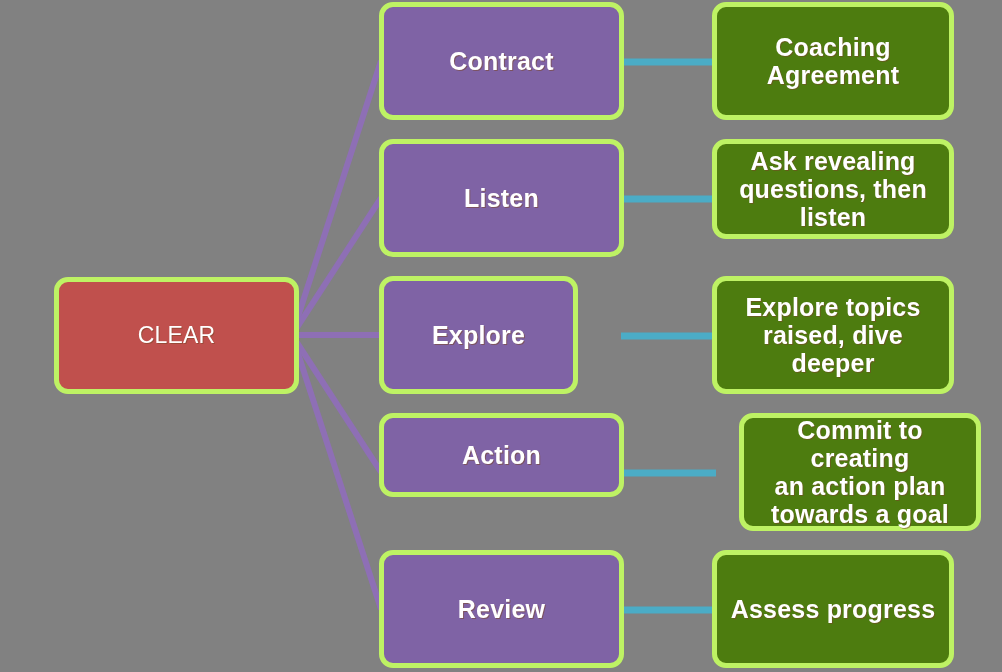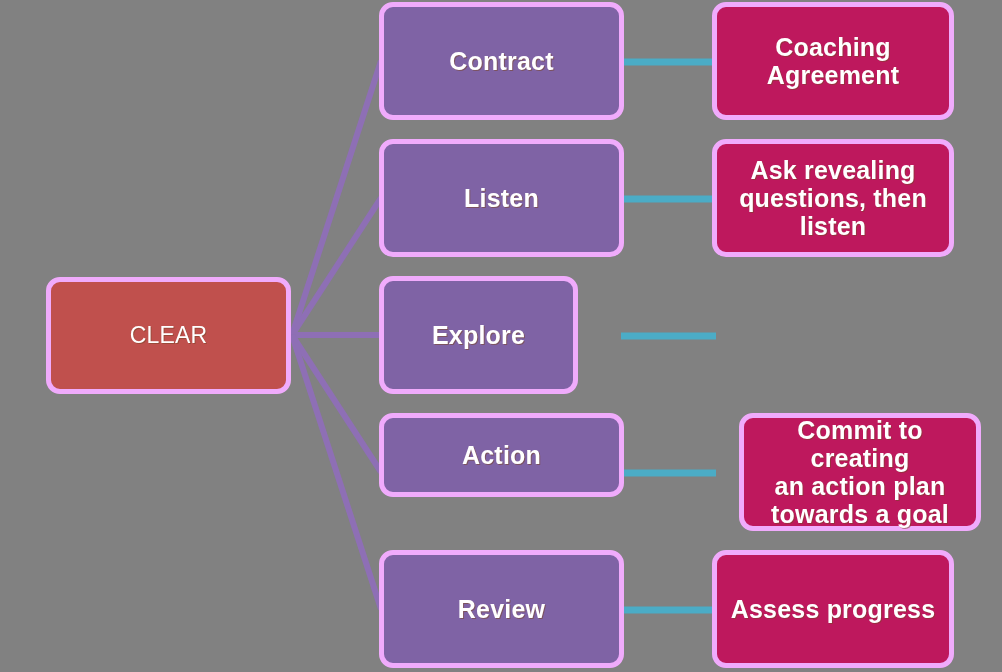--- a/index.html
+++ b/index.html
@@ -23,21 +23,21 @@
     left: 0;
     top: 0;
     width: 1002px;
     height: 672px;
     pointer-events: none;
   }
   .node {
     position: absolute;
     box-sizing: border-box;
     border-radius: 14px;
-    border: 5px solid #f0abfc;
+    border: 5px solid #bef264;
     display: flex;
     align-items: center;
     justify-content: center;
     text-align: center;
     color: #ffffff;
     line-height: 1.12;
     letter-spacing: 0.2px;
     text-shadow: 1px 1px 0 rgba(120,70,40,0.55);
     padding: 4px 10px;
   }
@@ -45,21 +45,21 @@
     background: #C0504D;
     font-size: 23px;
     font-weight: 400;
   }
   .node-stage {
     background: #7F63A5;
     font-size: 25px;
     font-weight: 700;
   }
   .node-detail {
-    background: #be185d;
+    background: #4d7c0f;
     font-size: 25px;
     font-weight: 700;
   }
   .node-label {
     display: block;
     white-space: pre-line;
   }
 </style>
 </head>
 <body>
@@ -76,21 +76,21 @@
     </g>
     <g>
       <line x1="621" y1="62" x2="716" y2="62" stroke="#4BACC6" stroke-width="7"></line>
       <line x1="621" y1="199" x2="716" y2="199" stroke="#4BACC6" stroke-width="7"></line>
       <line x1="621" y1="336" x2="716" y2="336" stroke="#4BACC6" stroke-width="7"></line>
       <line x1="621" y1="473" x2="716" y2="473" stroke="#4BACC6" stroke-width="7"></line>
       <line x1="621" y1="610" x2="716" y2="610" stroke="#4BACC6" stroke-width="7"></line>
     </g>
   </svg>
 
-  <div class="node node-root" style="left:46px; top:277px; width:245px; height:117px;">
+  <div class="node node-root" style="left:54px; top:277px; width:245px; height:117px;">
     <span class="node-label">CLEAR</span>
   </div>
 
   <div class="node node-stage" style="left:379px; top:2px; width:245px; height:118px;">
     <span class="node-label">Contract</span>
   </div>
   <div class="node node-stage" style="left:379px; top:139px; width:245px; height:118px;">
     <span class="node-label">Listen</span>
   </div>
   <div class="node node-stage" style="left:379px; top:276px; width:199px; height:118px;">
@@ -100,24 +100,28 @@
     <span class="node-label">Action</span>
   </div>
   <div class="node node-stage" style="left:379px; top:550px; width:245px; height:118px;text-align:right;">
     <span class="node-label">Review</span>
   </div>
 
   <div class="node node-detail" style="left:712px; top:2px; width:242px; height:118px;">
     <span class="node-label">Coaching
 Agreement</span>
   </div>
-  <div class="node node-detail" style="left:712px; top:139px; width:242px; height:118px;">
+  <div class="node node-detail" style="left:712px; top:139px; width:242px; height:100px;">
     <span class="node-label">Ask revealing
 questions, then
 listen</span>
+  </div>
+  <div class="node node-detail" style="left:712px; top:276px; width:242px; height:118px;">
+    <span class="node-label">Explore topics
+raised, dive deeper</span>
   </div>
   <div class="node node-detail" style="left:712px; top:413px; width:242px; height:118px;margin-left:27px;">
     <span class="node-label">Commit to creating
 an action plan
 towards a goal</span>
   </div>
   <div class="node node-detail" style="left:712px; top:550px; width:242px; height:118px;justify-content:center;">
     <span class="node-label">Assess progress</span>
   </div>
 

